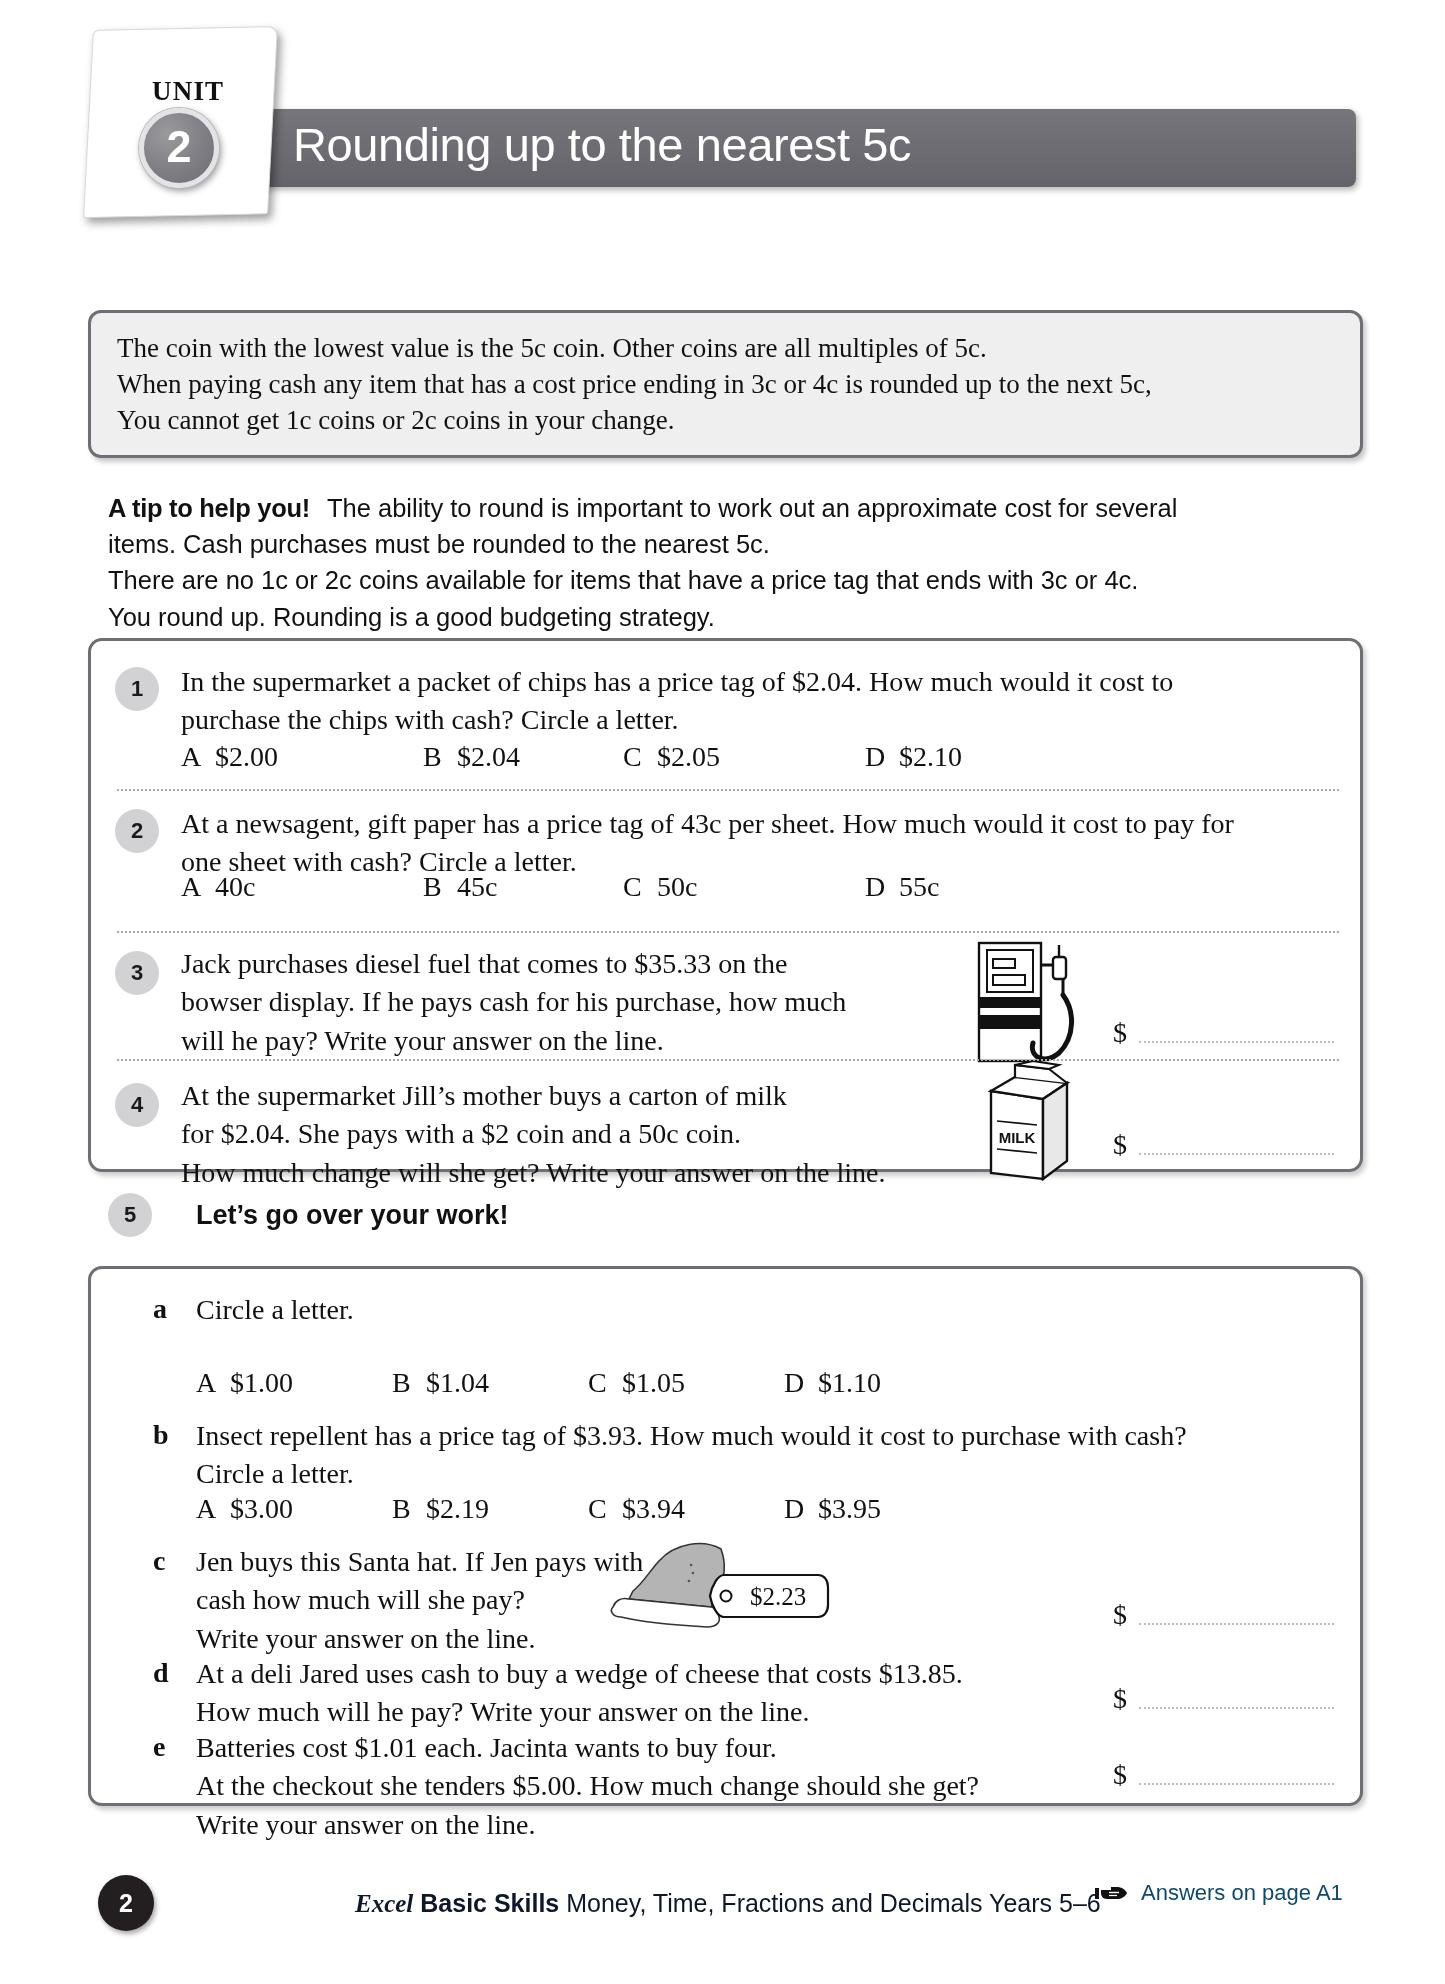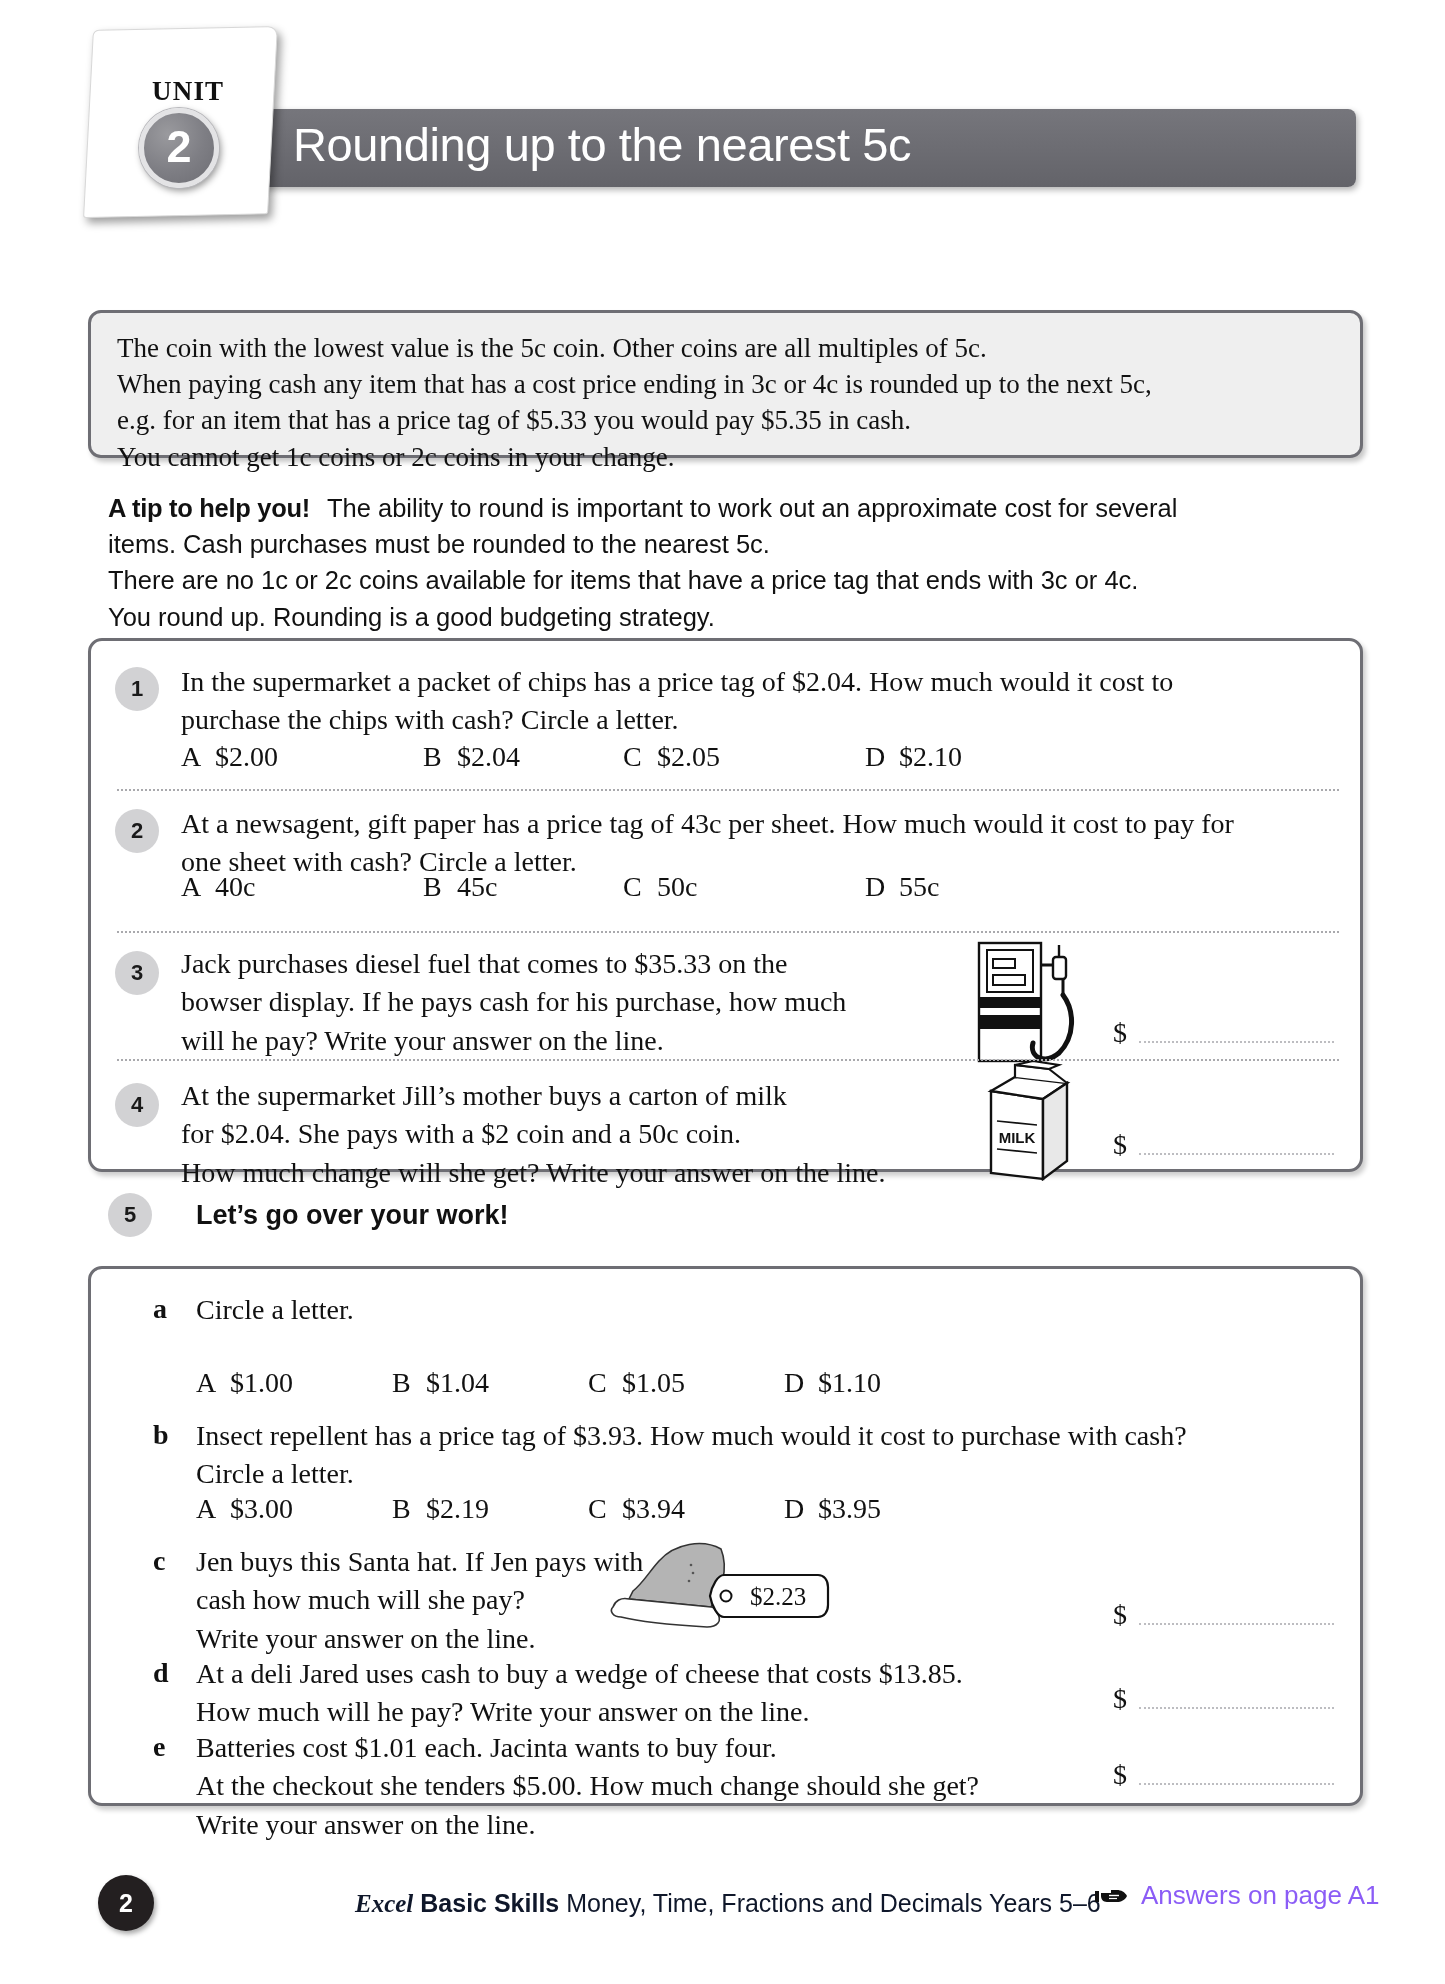--- a/index.html
+++ b/index.html
@@ -242,22 +242,22 @@
   .footer-title .ex {
     font-family: "Liberation Serif", serif;
     font-weight: bold;
     font-style: italic;
   }
   .footer-title .bs { font-weight: bold; }
   .footer-ans {
     position: absolute;
     left: 1095px; top: 1880px;
     font-family: "Liberation Sans", sans-serif;
-    font-size: 26px;
-    color: #8b5cf6;
+    font-size: 22px;
+    color: #0c4a6e;
     white-space: nowrap;
     display: flex; align-items: center;
   }
   .hand-icon { margin-right: 12px; display: inline-flex; }
 </style>
 </head>
 <body>
 
 <div class="header-zone">
   <div class="unit-tab"></div>
@@ -265,21 +265,20 @@
   <div class="title-bar"></div>
   <div class="unit-circle">
     <span>2</span>
   </div>
   <div class="title-text">Rounding up to the nearest 5c</div>
 </div>
 
 <div class="intro-box">
   <p>The coin with the lowest value is the 5c coin. Other coins are all multiples of 5c.</p>
   <p>When paying cash any item that has a cost price ending in 3c or 4c is rounded up to the next 5c,</p>
-  <p>e.g. for an item that has a price tag of $5.33 you would pay $5.35 in cash.</p>
   <p>You cannot get 1c coins or 2c coins in your change.</p>
 </div>
 
 <div class="tip-block">
   <p>
     <span class="tip-bold">A tip to help you!</span>
     <span style="display:inline-block;width:10px"></span><span>The ability to round is important to work out an approximate cost for several</span>
   </p>
   <p>items. Cash purchases must be rounded to the nearest 5c.</p>
   <p>There are no 1c or 2c coins available for items that have a price tag that ends with 3c or 4c.</p>

